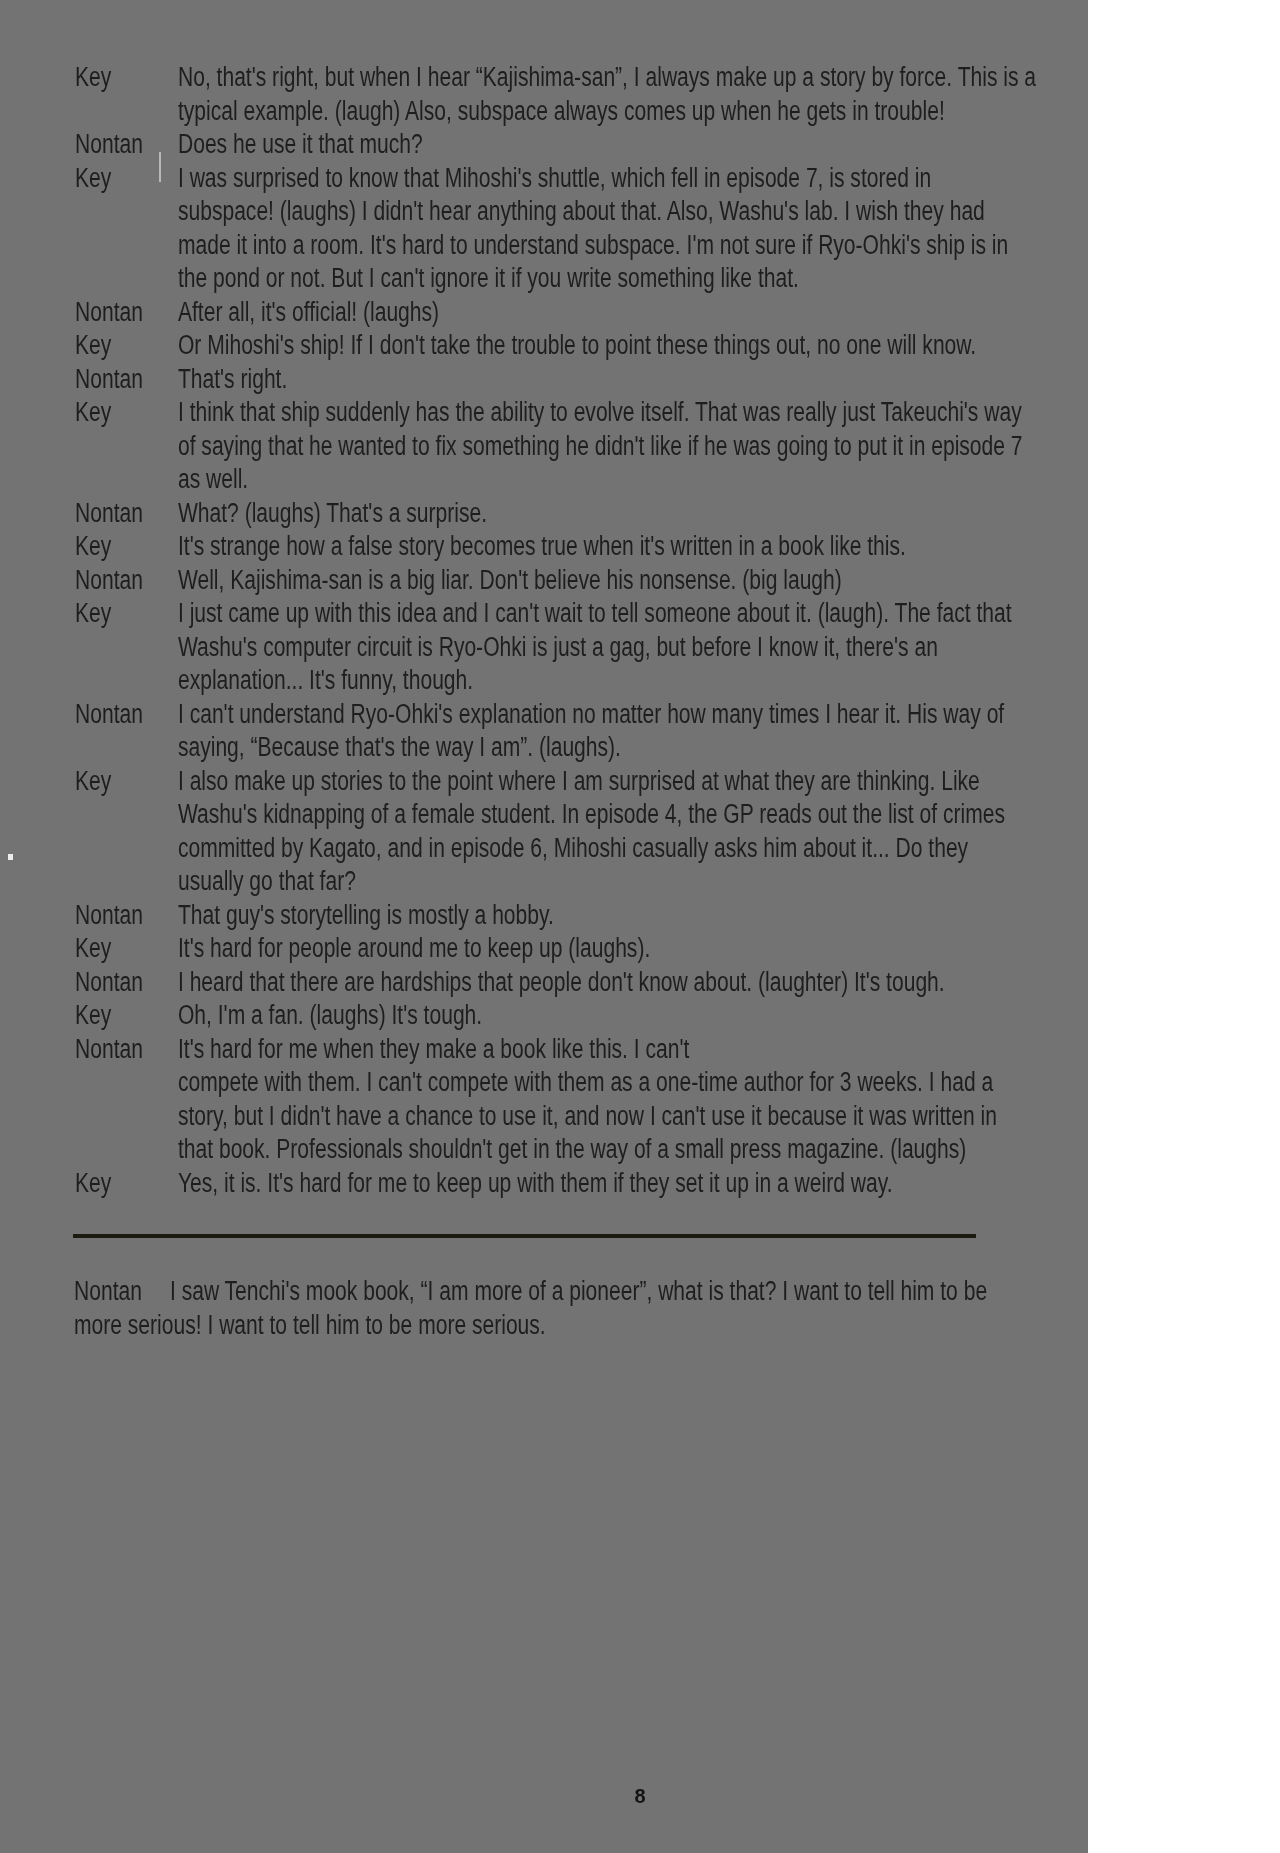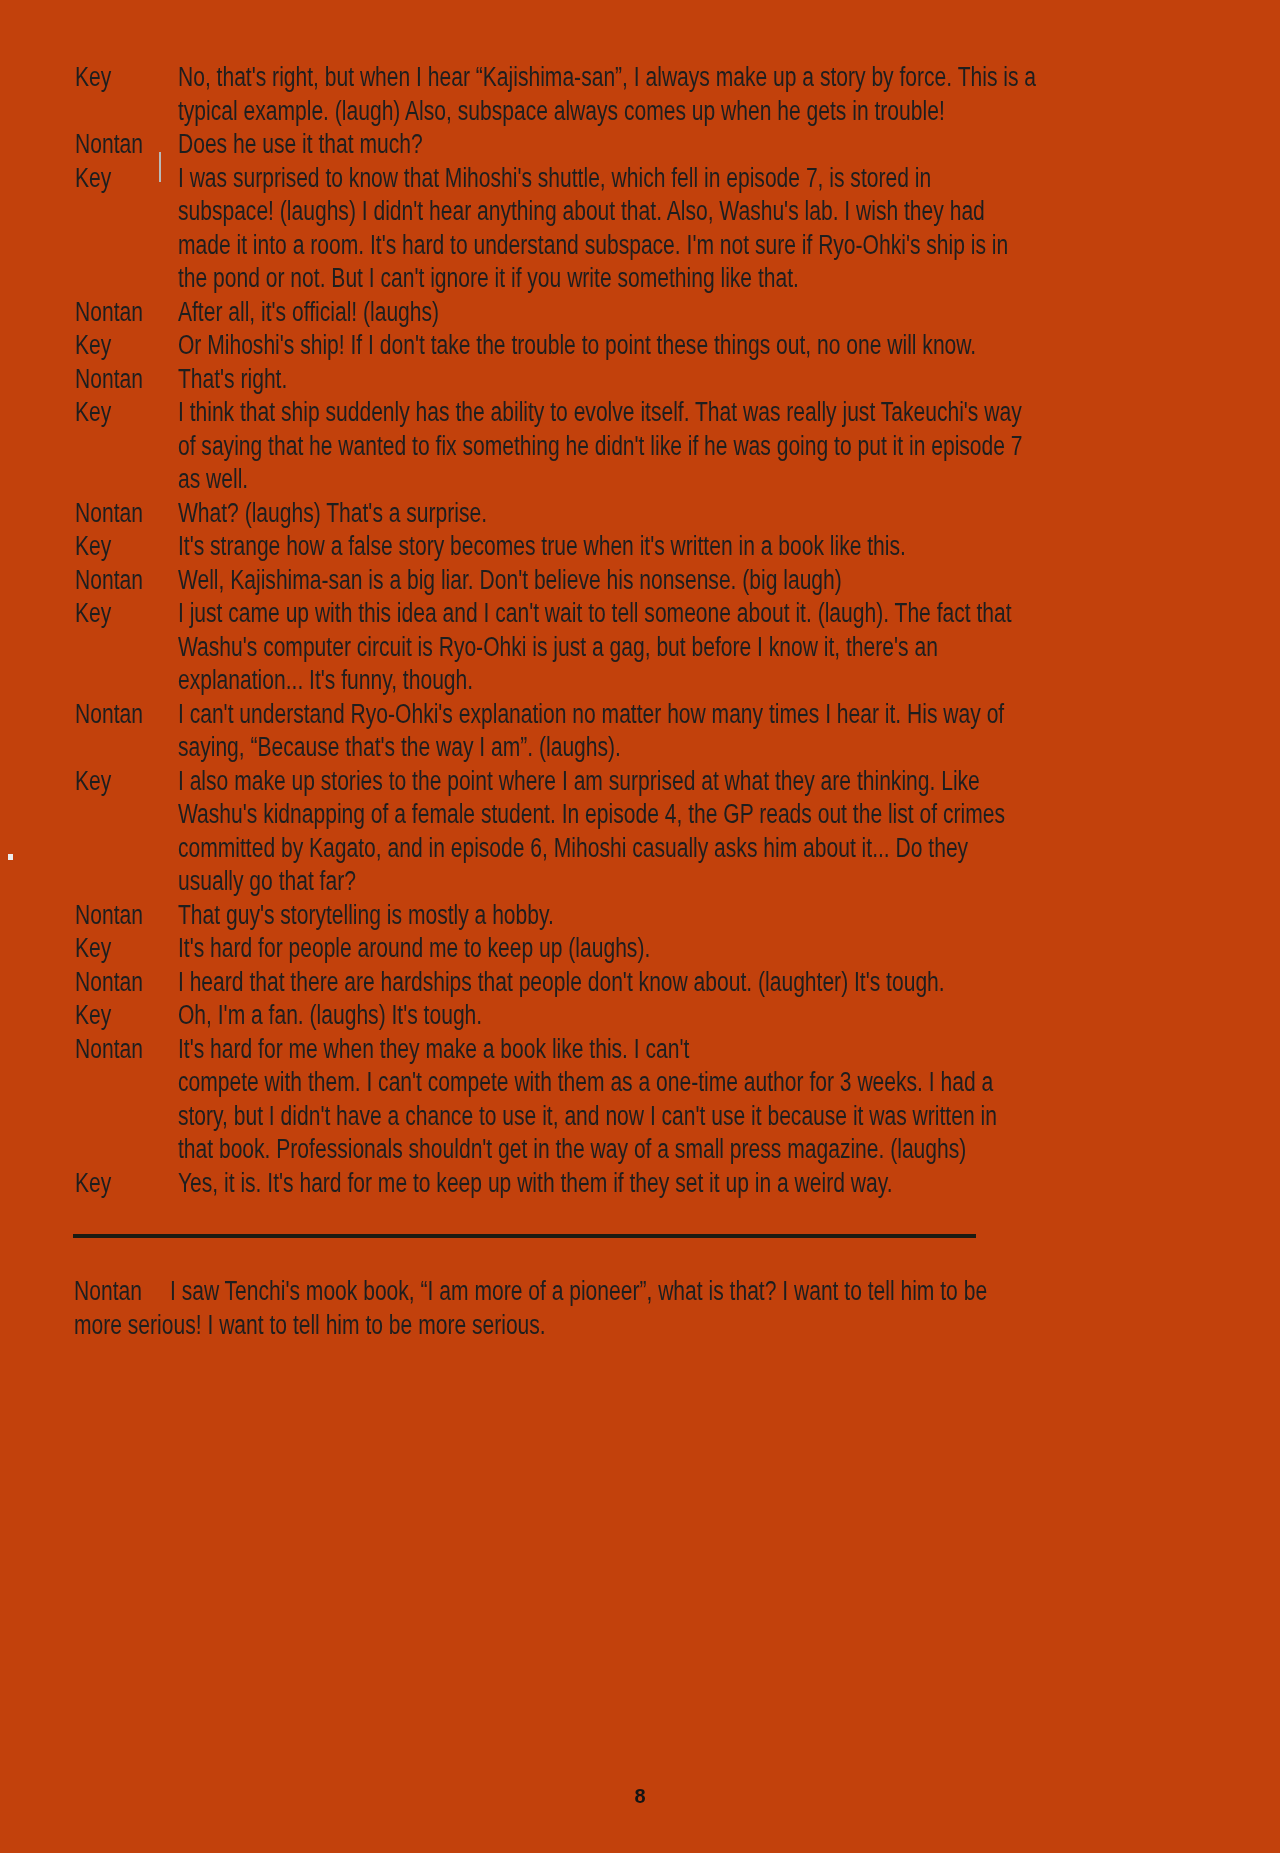--- a/index.html
+++ b/index.html
@@ -6,23 +6,23 @@
     margin: 0;
     padding: 0;
     width: 1280px;
     height: 1853px;
     background: #ffffff;
     overflow: hidden;
     font-family: "Liberation Sans", sans-serif;
   }
   .page {
     position: relative;
-    width: 1280px;
+    width: 1088px;
     height: 1853px;
-    background: #c2410c;
+    background: #737373;
     overflow: hidden;
     color: #1f1f1f;
   }
   
   .transcript {
     position: absolute;
     left: 75px;
     top: 61px;
     width: 1460px;
     transform: scaleX(0.78);

